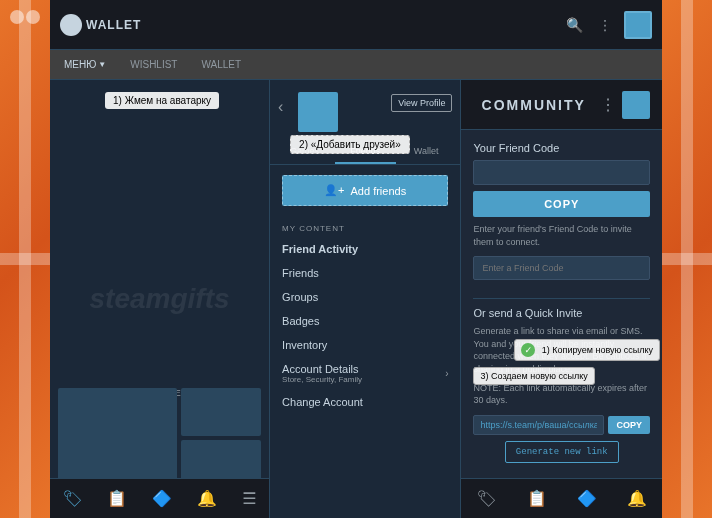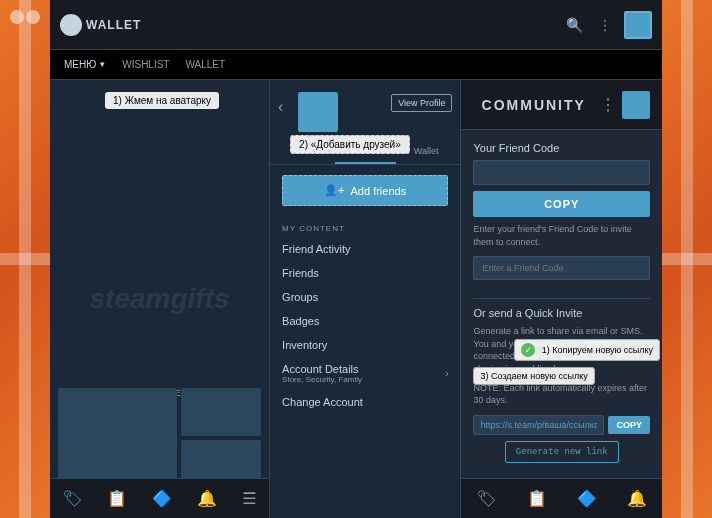--- a/index.html
+++ b/index.html
@@ -109,27 +109,27 @@
     .avatar-btn {
       width: 28px; height: 28px;
       background: #4c9fc8;
       border-radius: 2px;
       cursor: pointer;
       border: 2px solid #66b0d4;
     }
 
     
     .nav-bar {
-      background: #000000;
+      background: #404040;
       display: flex;
       align-items: center;
       padding: 0 8px;
       height: 30px;
       border-bottom: 1px solid #2a475e;
-      gap: 4px;
+      gap: 12px;
     }
     .nav-item {
       color: #8f98a0;
       font-size: 10px;
       padding: 0 6px;
       cursor: pointer;
       text-transform: uppercase;
       display: flex; align-items: center; gap: 2px;
     }
     .nav-item.active { color: #c6d4df; }
@@ -298,21 +298,21 @@
     }
     .menu-item {
       padding: 6px 12px;
       color: #c6d4df;
       font-size: 11px;
       cursor: pointer;
       display: flex;
       align-items: center;
       justify-content: space-between;
     }
-    .menu-item.bold { font-weight: normal; }
+    .menu-item.bold { font-weight: bold; }
     .menu-item-arrow {
       color: #8f98a0;
       font-size: 10px;
     }
 
     
     .watermark {
       position: absolute;
       top: 50%;
       left: 50%;

